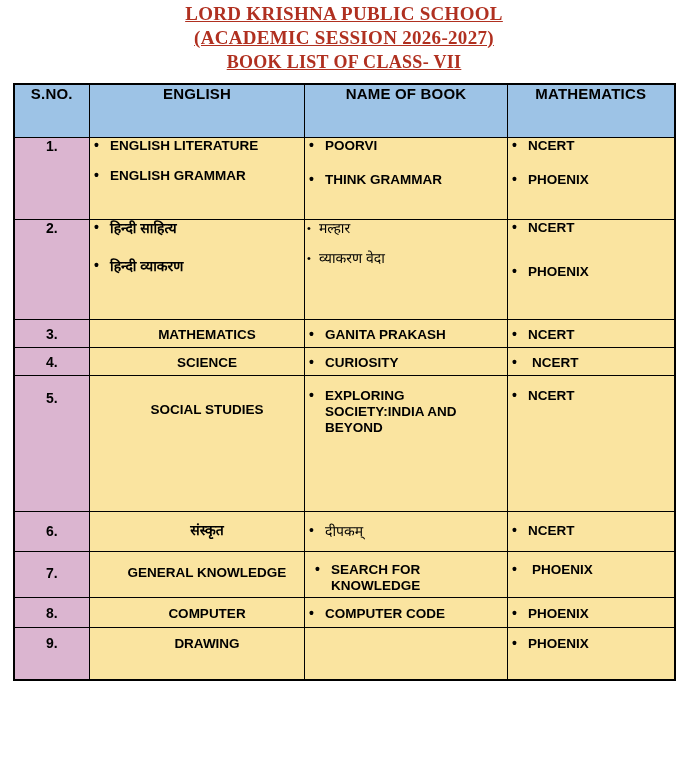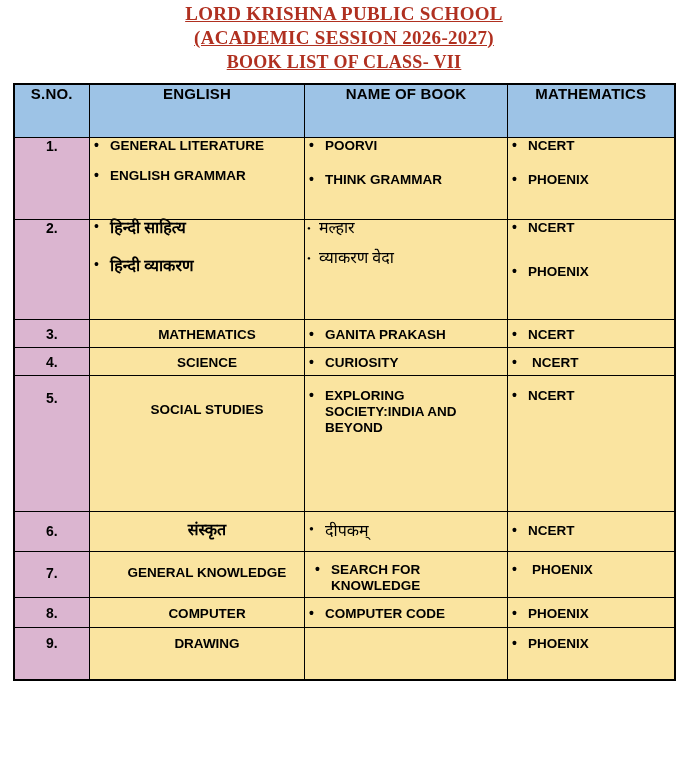--- a/index.html
+++ b/index.html
@@ -102,22 +102,22 @@
   ul.blist.tight li { margin-bottom: 0; }
   ul.blist.small-bullet li:before {
     font-size: 11px;
     left: 2px;
     top: 0px;
   }
   .plain {
     line-height: 16px;
   }
   .dev {
-    font-family: Liberation Serif, serif;
-    font-size: 16px;
+    font-family: Liberation Sans, sans-serif;
+    font-size: 14px;
   }
 </style>
 </head>
 <body>
 
 <div class="page">
 
   <div class="header">
     <div class="line line1">LORD KRISHNA PUBLIC SCHOOL</div>
     <div class="line line2">(ACADEMIC SESSION  2026-2027)</div>
@@ -138,21 +138,21 @@
         <th>NAME OF BOOK</th>
         <th>MATHEMATICS</th>
       </tr>
     </thead>
     <tbody>
 
       <tr style="height:82px;">
         <td class="sno">1.</td>
         <td class="sub">
           <ul class="blist">
-            <li>GENERAL LITERATURE</li>
+            <li>ENGLISH LITERATURE</li>
             <li>ENGLISH GRAMMAR</li>
           </ul>
         </td>
         <td class="book">
           <ul class="blist">
             <li>POORVI</li>
             <li style="margin-top:18px;">THINK GRAMMAR</li>
           </ul>
         </td>
         <td class="pub">

